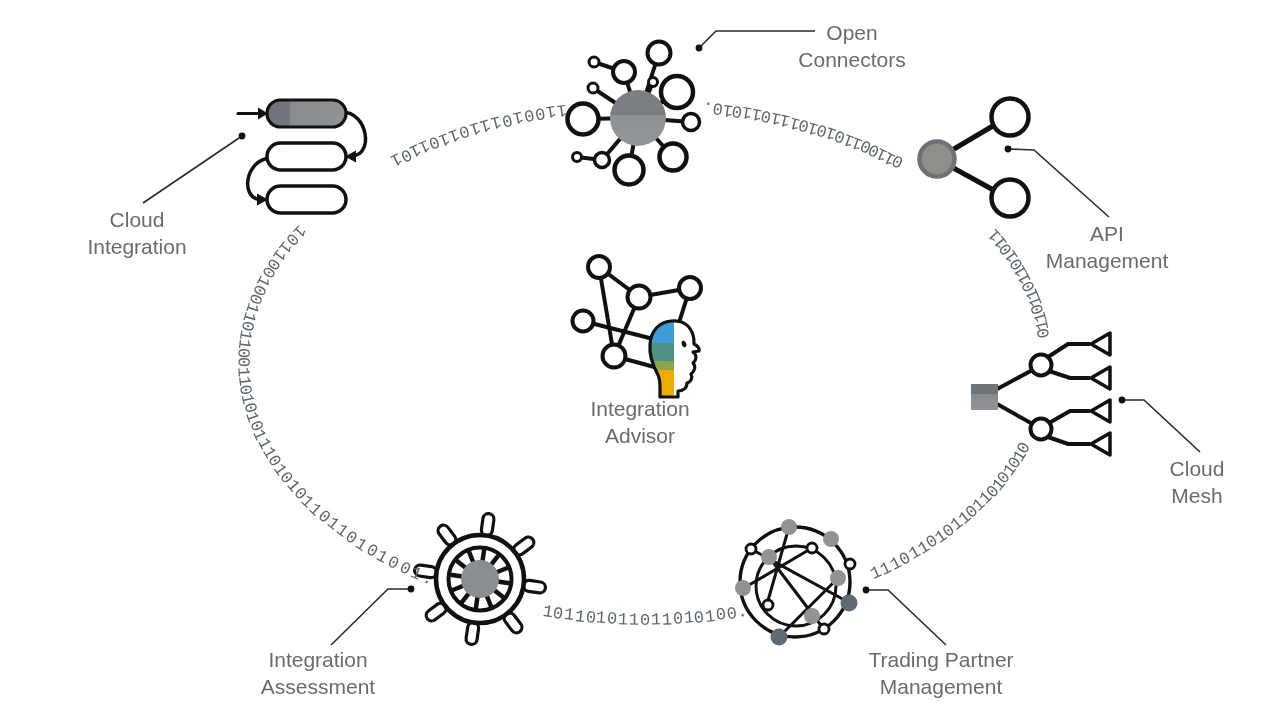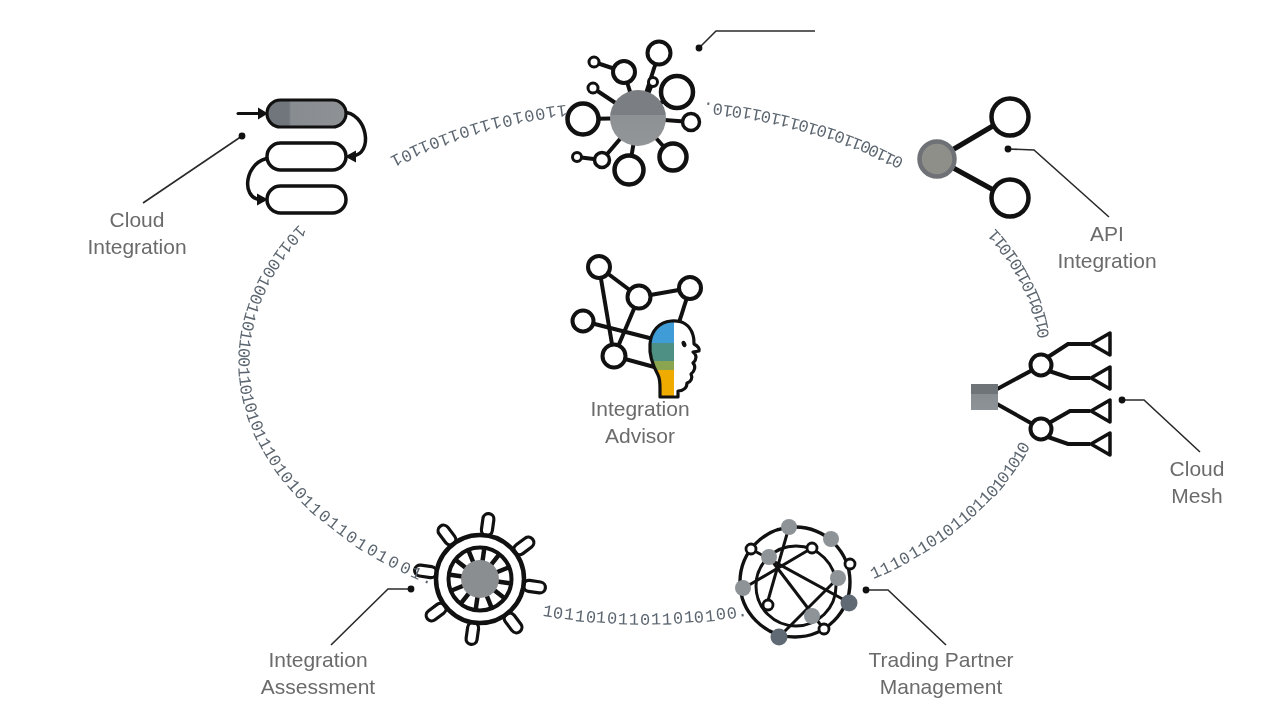--- a/index.html
+++ b/index.html
@@ -369,22 +369,24 @@
       <span class="bdigit" style="left: 371.697px; top: 551.203px; transform: translate(-50%, -50%) rotate(30.8deg);">0</span>
       <span class="bdigit" style="left: 382.399px; top: 557.346px; transform: translate(-50%, -50%) rotate(29deg);">1</span>
       <span class="bdigit" style="left: 393.436px; top: 563.24px; transform: translate(-50%, -50%) rotate(27.2deg);">0</span>
       <span class="bdigit" style="left: 404.794px; top: 568.877px; transform: translate(-50%, -50%) rotate(25.6deg);">0</span>
       <span class="bdigit" style="left: 416.458px; top: 574.25px; transform: translate(-50%, -50%) rotate(23.9deg);">1</span>
       <span class="bdigit" style="left: 428.414px; top: 579.353px; transform: translate(-50%, -50%) rotate(22.3deg);">.</span>
     </div>
 
 <div class="node-label" style="left:137px;top:207px;">Cloud
 Integration</div>
+<div class="node-label" style="left:852px;top:20px;">Open
+Connectors</div>
 <div class="node-label" style="left:1107px;top:221px;">API
-Integration</div>
+Management</div>
 <div class="node-label" style="left:1197px;top:456px;">Cloud
 Mesh</div>
 <div class="node-label" style="left:941px;top:647px;">Trading Partner
 Management</div>
 <div class="node-label" style="left:318px;top:647px;">Integration
 Assessment</div>
 <div class="node-label" style="left:640px;top:396px;">Integration
 Advisor</div>
 
 </div>

